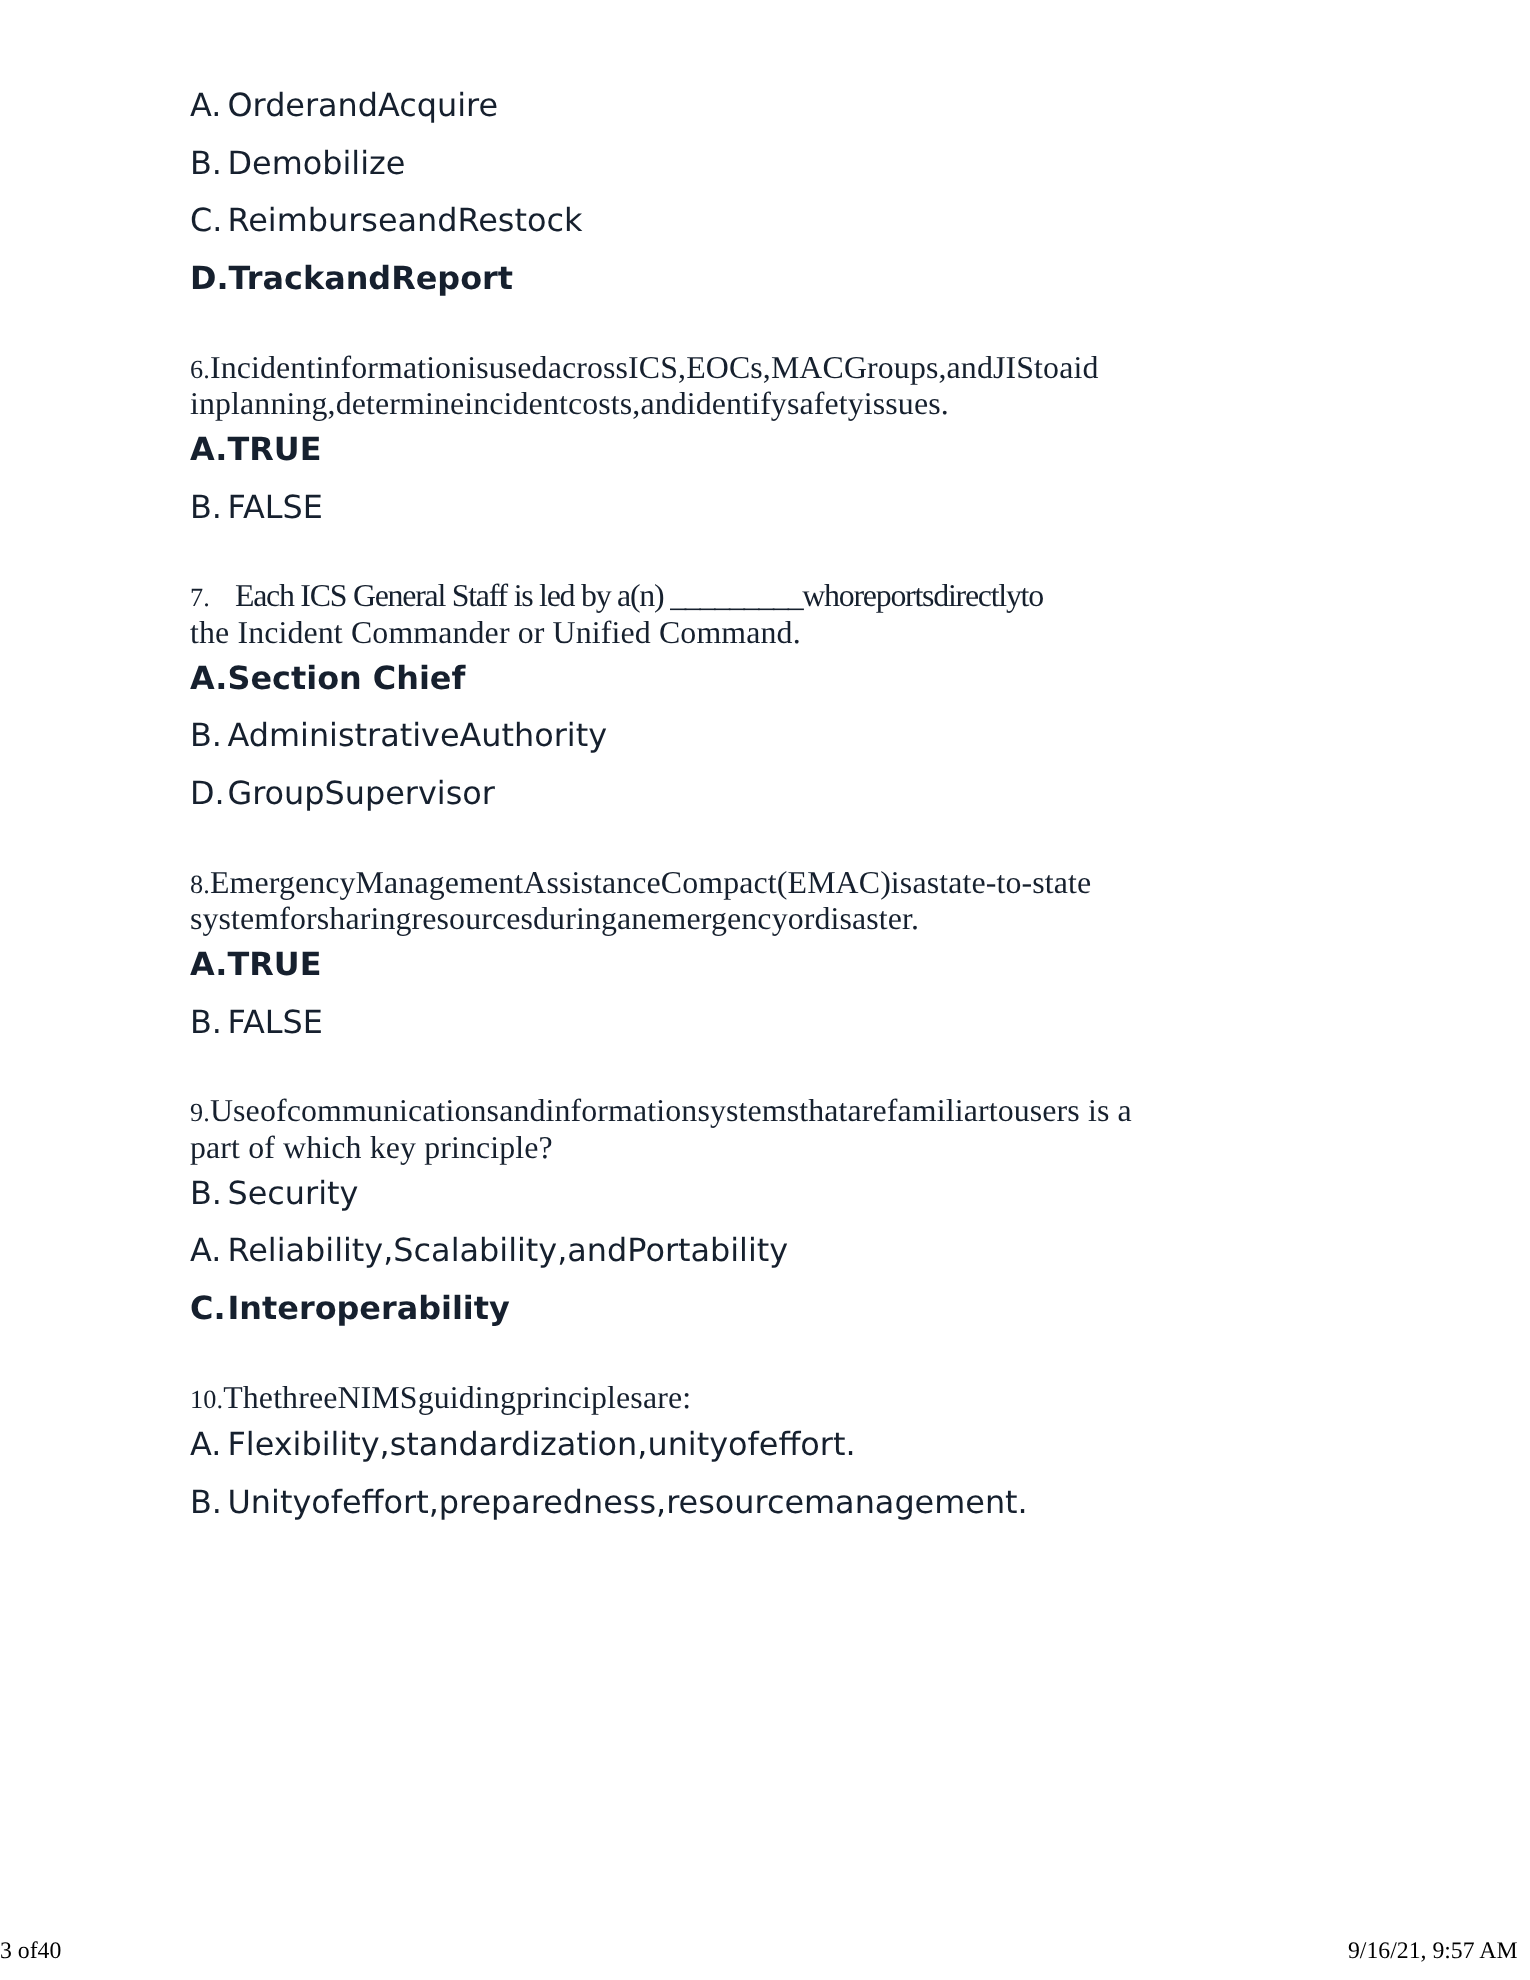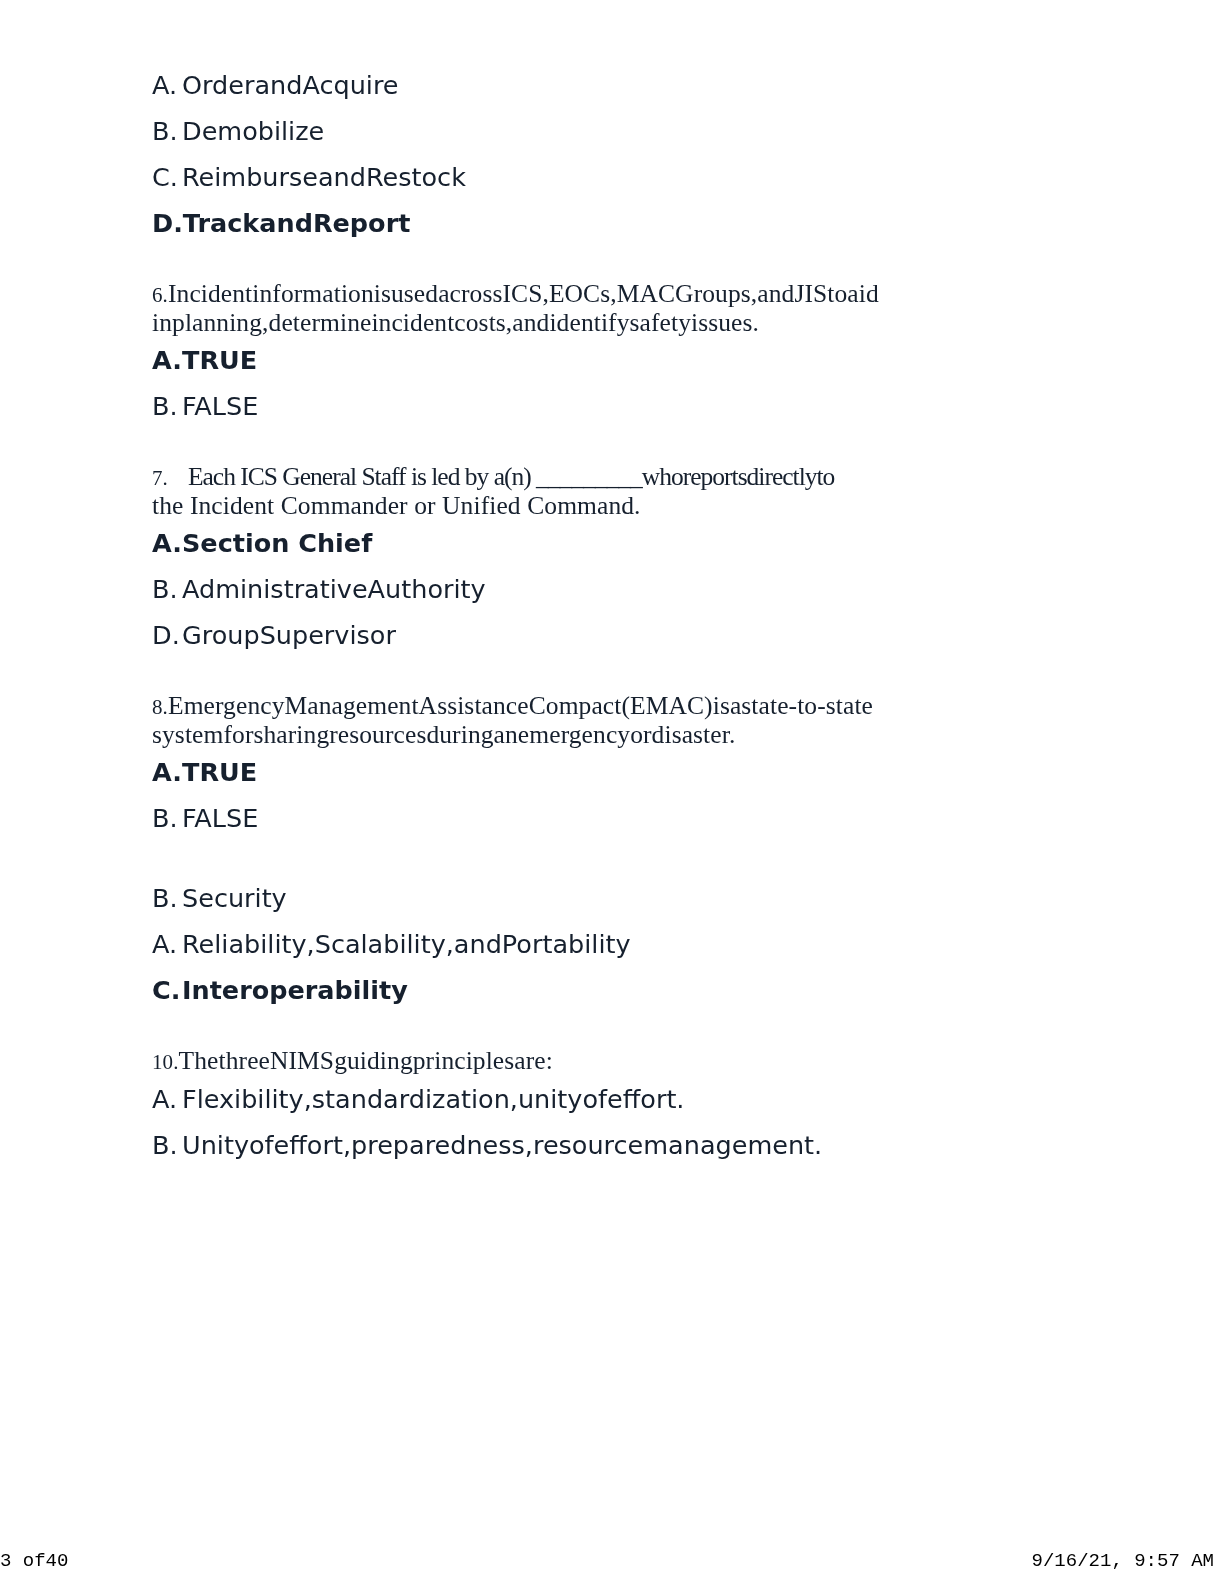--- a/index.html
+++ b/index.html
@@ -81,21 +81,21 @@
   .stemgroup { margin-bottom: 0px; }
   .optgroup  { margin-top: 0px; }
 
   
   .footer {
     position: absolute;
     left: 0;
     right: 0;
     bottom: 12px;
     height: 30px;
-    font-family: Liberation Mono, monospace;
+    font-family: Liberation Serif, serif;
     font-size: 19px;
     color: #000000;
   }
   .footer-left {
     position: absolute;
     left: 0px;
     bottom: 0px;
     white-space: pre;
   }
   .footer-right {
@@ -150,20 +150,24 @@
         <span class="line stem"><span class="qnum">8.</span><span>EmergencyManagementAssistanceCompact(EMAC)isastate-to-state</span></span>
         <span class="line stem">systemforsharingresourcesduringanemergencyordisaster.</span>
       </div>
       <div class="optgroup">
         <span class="opt correct"><span class="olabel">A.</span><span>TRUE</span></span>
         <span class="opt"><span class="olabel">B.</span><span>FALSE</span></span>
       </div>
     </div>
 
     <div class="qblock">
+      <div class="stemgroup">
+        <span class="line stem"><span class="qnum">9.</span><span>Useofcommunicationsandinformationsystemsthatarefamiliartousers is a</span></span>
+        <span class="line stem">part of which key principle?</span>
+      </div>
       <div class="optgroup">
         <span class="opt"><span class="olabel">B.</span><span>Security</span></span>
         <span class="opt"><span class="olabel">A.</span><span>Reliability,Scalability,andPortability</span></span>
         <span class="opt correct"><span class="olabel">C.</span><span>Interoperability</span></span>
       </div>
     </div>
 
     <div class="qblock">
       <div class="stemgroup">
         <span class="line stem"><span class="qnum">10.</span><span>ThethreeNIMSguidingprinciplesare:</span></span>

